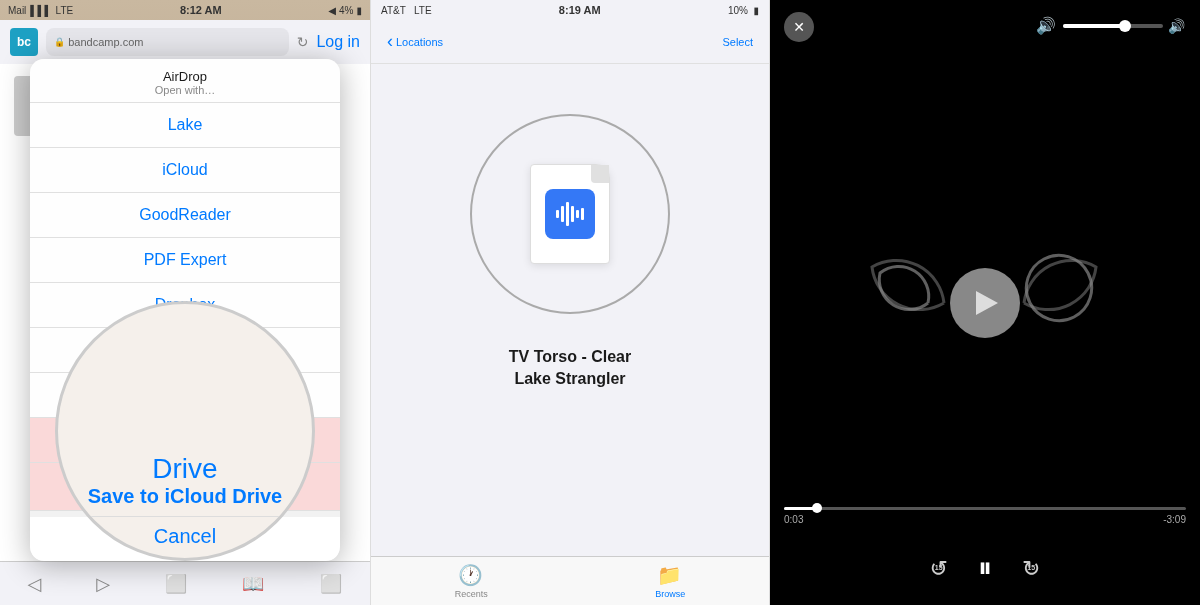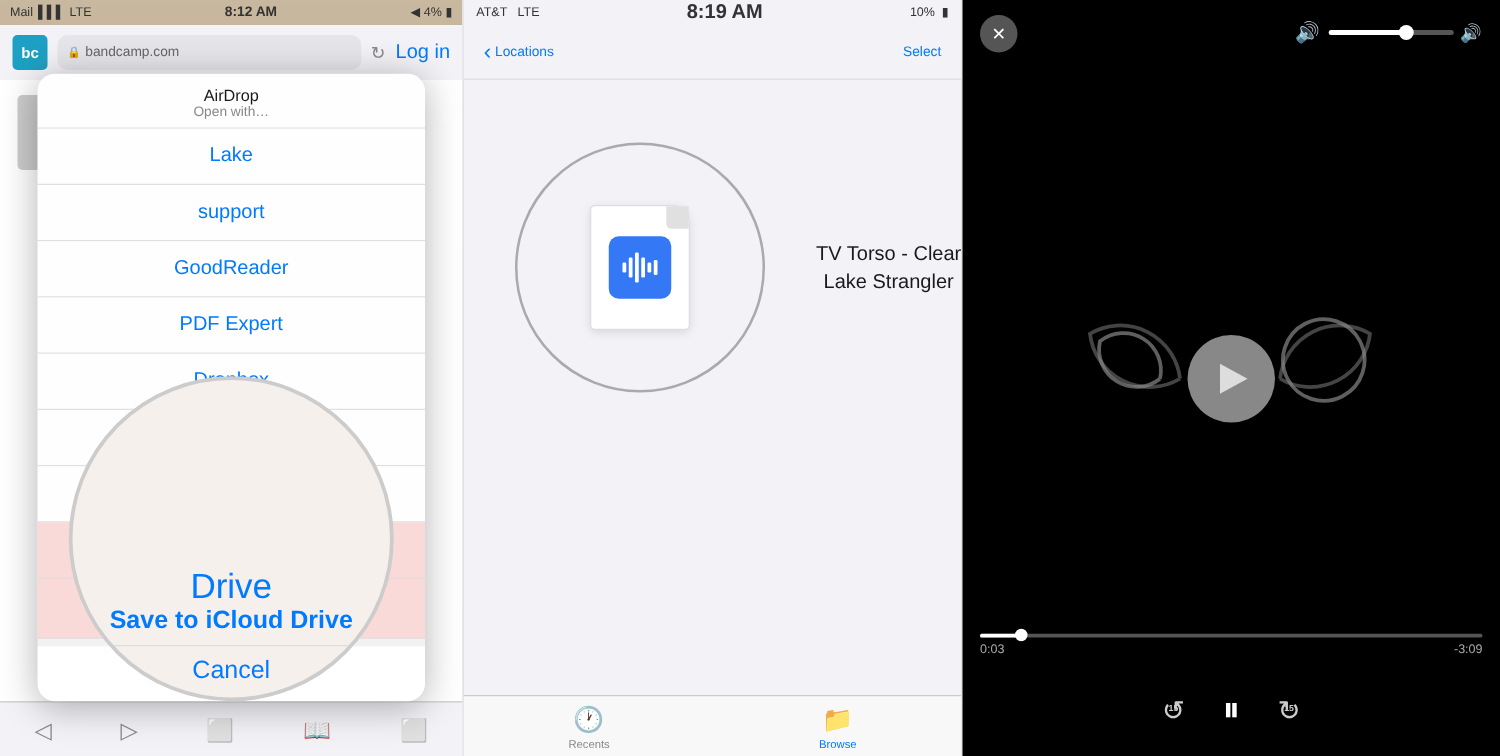--- a/index.html
+++ b/index.html
@@ -216,23 +216,24 @@
       color: #007aff;
       font-size: 16px;
     }
     .back-chevron { font-size: 18px; }
     .locations-text { font-size: 11px; color: #007aff; }
     .select-btn { font-size: 11px; color: #007aff; }
 
     .file-area {
       flex: 1;
       display: flex;
-      flex-direction: row;
+      flex-direction: column;
       align-items: center;
       padding-top: 20px;
+      font-weight: bold;
     }
     
     .file-circle-wrap {
       width: 200px; height: 200px;
       border-radius: 50%;
       border: 2px solid #aaa;
       display: flex;
       align-items: center;
       justify-content: center;
       margin: 30px auto 20px;
@@ -484,21 +485,21 @@
       <div class="dont-miss">Don't m...</div>
     </div>
   </div>
 
   <div class="share-sheet">
     <div class="share-header">
       <div class="share-title">AirDrop</div>
       <div class="share-subtitle">Open with…</div>
     </div>
     <div class="share-menu-item">Lake</div>
-    <div class="share-menu-item">support</div>
+    <div class="share-menu-item">iCloud</div>
     <div class="share-menu-item">GoodReader</div>
     <div class="share-menu-item">PDF Expert</div>
     <div class="share-menu-item">Dropbox</div>
     <div class="share-menu-item">Slack</div>
     <div class="share-menu-item">Signal</div>
     <div class="share-menu-item highlighted">Drive</div>
     <div class="share-menu-item highlighted" style="font-size:18px;font-weight:600;">Save to iCloud Drive</div>
     <div class="share-menu-item cancel">Cancel</div>
   </div>
 
@@ -521,21 +522,21 @@
 </div>
 
 <div class="panel2">
 
   <div class="status-bar2">
     <div>
       <span>AT&amp;T</span>
       &nbsp;
       <span>LTE</span>
     </div>
-    <div style="font-size:16px;font-weight:600;">8:19 AM</div>
+    <div style="font-size:11px;font-weight:600;">8:19 AM</div>
     <div>
       <span>10%</span>
       &nbsp;▮
     </div>
   </div>
 
   <div class="nav-bar2">
     <div class="back-btn">
       <span class="back-chevron">‹</span>
       <span class="locations-text">Locations</span>

